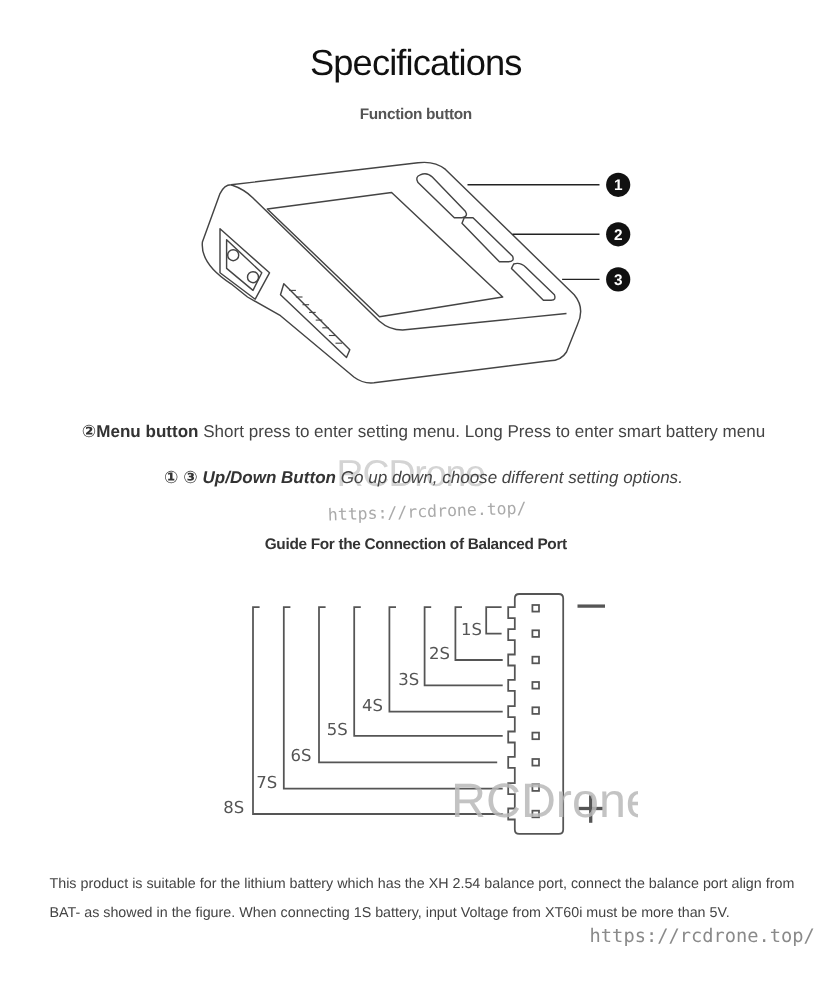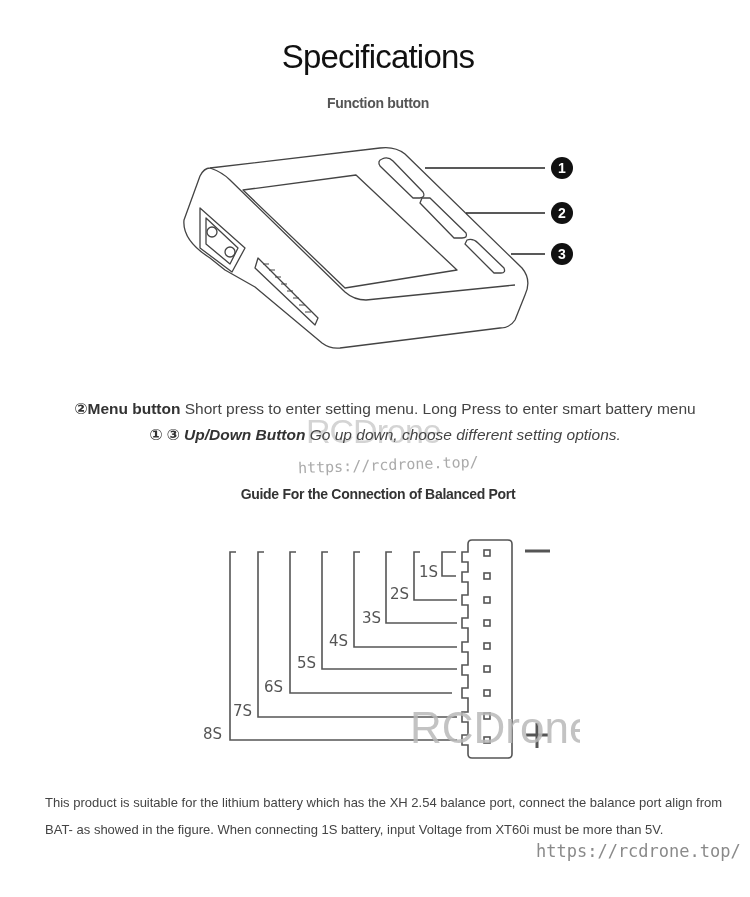--- a/index.html
+++ b/index.html
@@ -70,21 +70,21 @@
   <g>
     <circle cx="392" cy="73" r="11" fill="#111"></circle>
     <text x="392" y="78" text-anchor="middle" fill="#fff" font-size="14" font-weight="bold" font-family="Liberation Sans, sans-serif">2</text>
   </g>
   <g>
     <circle cx="392" cy="114" r="11" fill="#111"></circle>
     <text x="392" y="119" text-anchor="middle" fill="#fff" font-size="14" font-weight="bold" font-family="Liberation Sans, sans-serif">3</text>
   </g>
 </svg>
 
-<div class="abs para" style="top:396px;">
+<div class="abs para" style="top:380px;">
   <b><span>②</span><span>Menu button</span></b><span> Short press to enter setting menu. Long Press to enter smart battery menu</span>
 </div>
 
 <div class="abs wm wm-big" style="left:306px; top:412px; font-size:34px; color:#d4d4d4;">RCDrone</div>
 
 <div class="abs para" style="top:422px;font-style:italic;">
   <b><span>① ③</span> <span>Up/Down Button</span></b><span> Go up down, choose different setting options.</span>
 </div>
 
 <div class="abs" style="left:298px; top:456px; font-size:15px; color:#aaa; font-family:'DejaVu Sans Mono', monospace; transform:rotate(-2deg);">https://rcdrone.top/</div>

